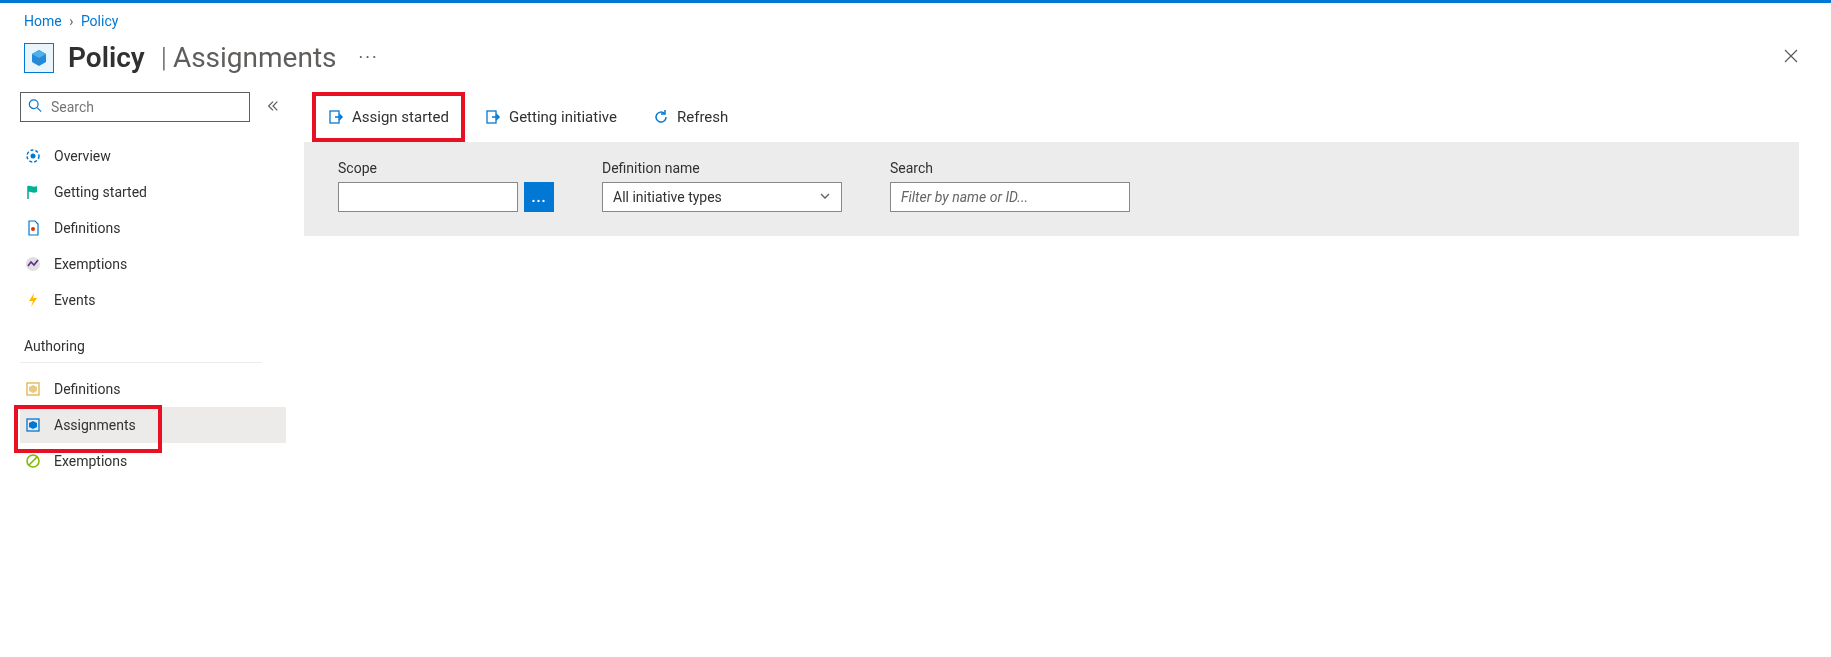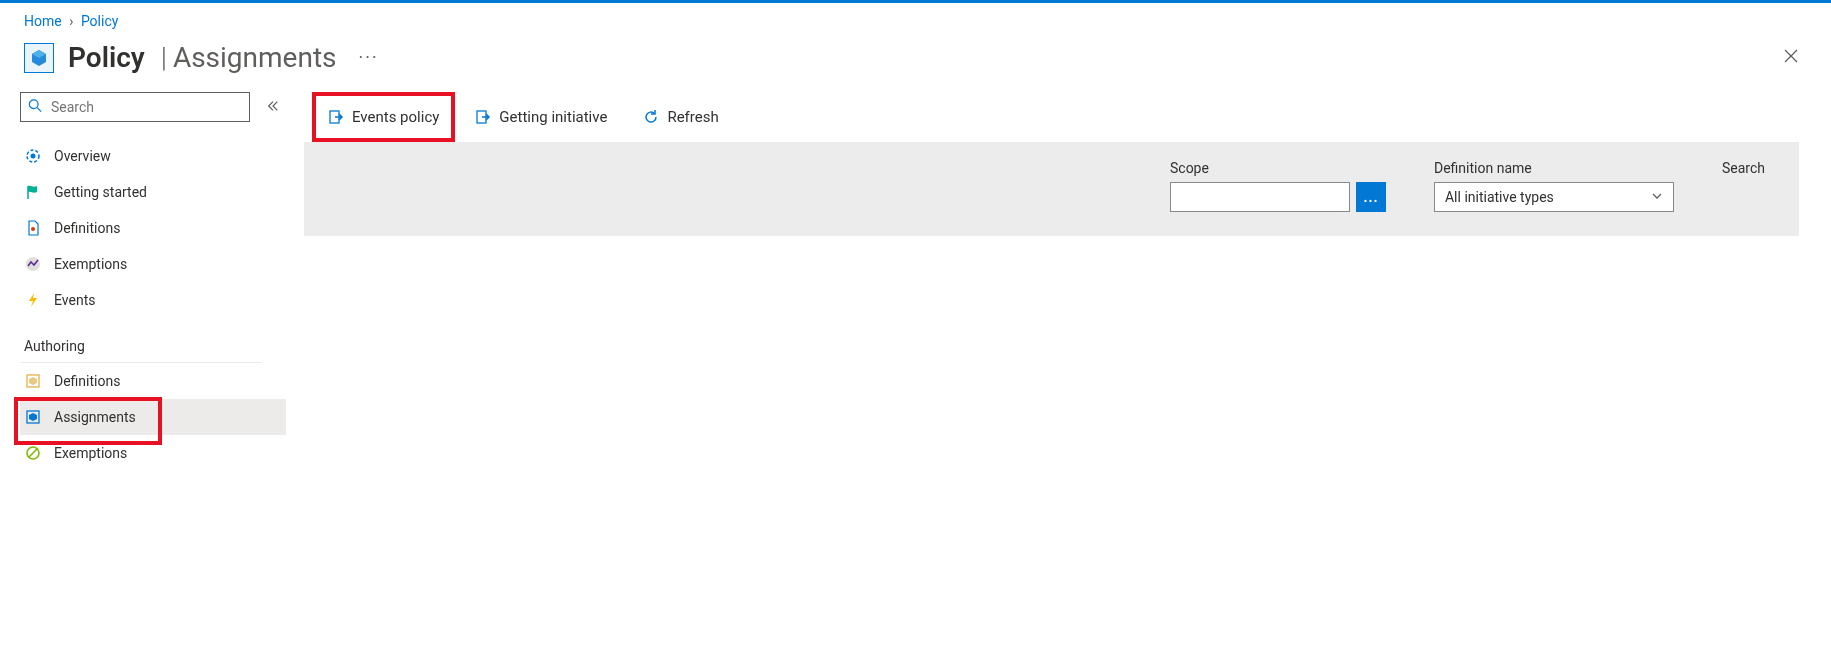--- a/index.html
+++ b/index.html
@@ -140,20 +140,21 @@
     display: flex;
     align-items: center;
     justify-content: center;
     flex-shrink: 0;
   }
   .nav-section {
     font-size: 14px;
     font-weight: 400;
     padding: 20px 0 8px 4px;
     border-bottom: 1px solid #edebe9;
+    margin-bottom: 8px;
     margin-right: 24px;
     color: #323130;
   }
   .nav-highlight {
     position: relative;
   }
   .nav-highlight::after {
     content:"";
     position:absolute;
     left:-6px; top:-2px;
@@ -193,21 +194,20 @@
     border: 4px solid #e81123;
     pointer-events:none;
   }
   .filter-bar {
     background: #ececec;
     padding: 18px 34px 24px 34px;
     display: flex;
     gap: 48px;
     align-items: flex-start;
     margin-right: 32px;
-    justify-content: flex-end;
   }
   .filter-group {
     display: flex;
     flex-direction: column;
     gap: 6px;
   }
   .filter-label {
     font-size: 14px;
     color: #323130;
   }
@@ -388,21 +388,21 @@
     </div>
   </div>
 
   <div class="content">
     <div class="toolbar">
       <div class="tb-btn tb-highlight">
         <svg width="16" height="16" viewBox="0 0 16 16">
             <rect x="2" y="2" width="9" height="12" fill="none" stroke="#0078d4" stroke-width="1.3"></rect>
             <path d="M7 8 L14 8 M11 5 L14 8 L11 11" fill="none" stroke="#0078d4" stroke-width="1.5"></path>
           </svg>
-        <span>Events policy</span>
+        <span>Assign started</span>
       </div>
       <div class="tb-btn">
         <svg width="16" height="16" viewBox="0 0 16 16">
             <rect x="2" y="2" width="9" height="12" fill="none" stroke="#0078d4" stroke-width="1.3"></rect>
             <path d="M7 8 L14 8 M11 5 L14 8 L11 11" fill="none" stroke="#0078d4" stroke-width="1.5"></path>
           </svg>
         <span>Getting initiative</span>
       </div>
       <div class="tb-btn">
         <svg width="16" height="16" viewBox="0 0 16 16">
@@ -429,16 +429,17 @@
           <span class="chev">
             <svg width="12" height="12" viewBox="0 0 12 12">
                 <polyline points="2,4 6,8 10,4" fill="none" stroke="#605e5c" stroke-width="1.3"></polyline>
               </svg>
           </span>
         </div>
       </div>
 
       <div class="filter-group">
         <span class="filter-label">Search</span>
+        <input class="filter-search" type="text" placeholder="Filter by name or ID..." style="">
       </div>
     </div>
   </div>
 </div>
 
 </body></html>

